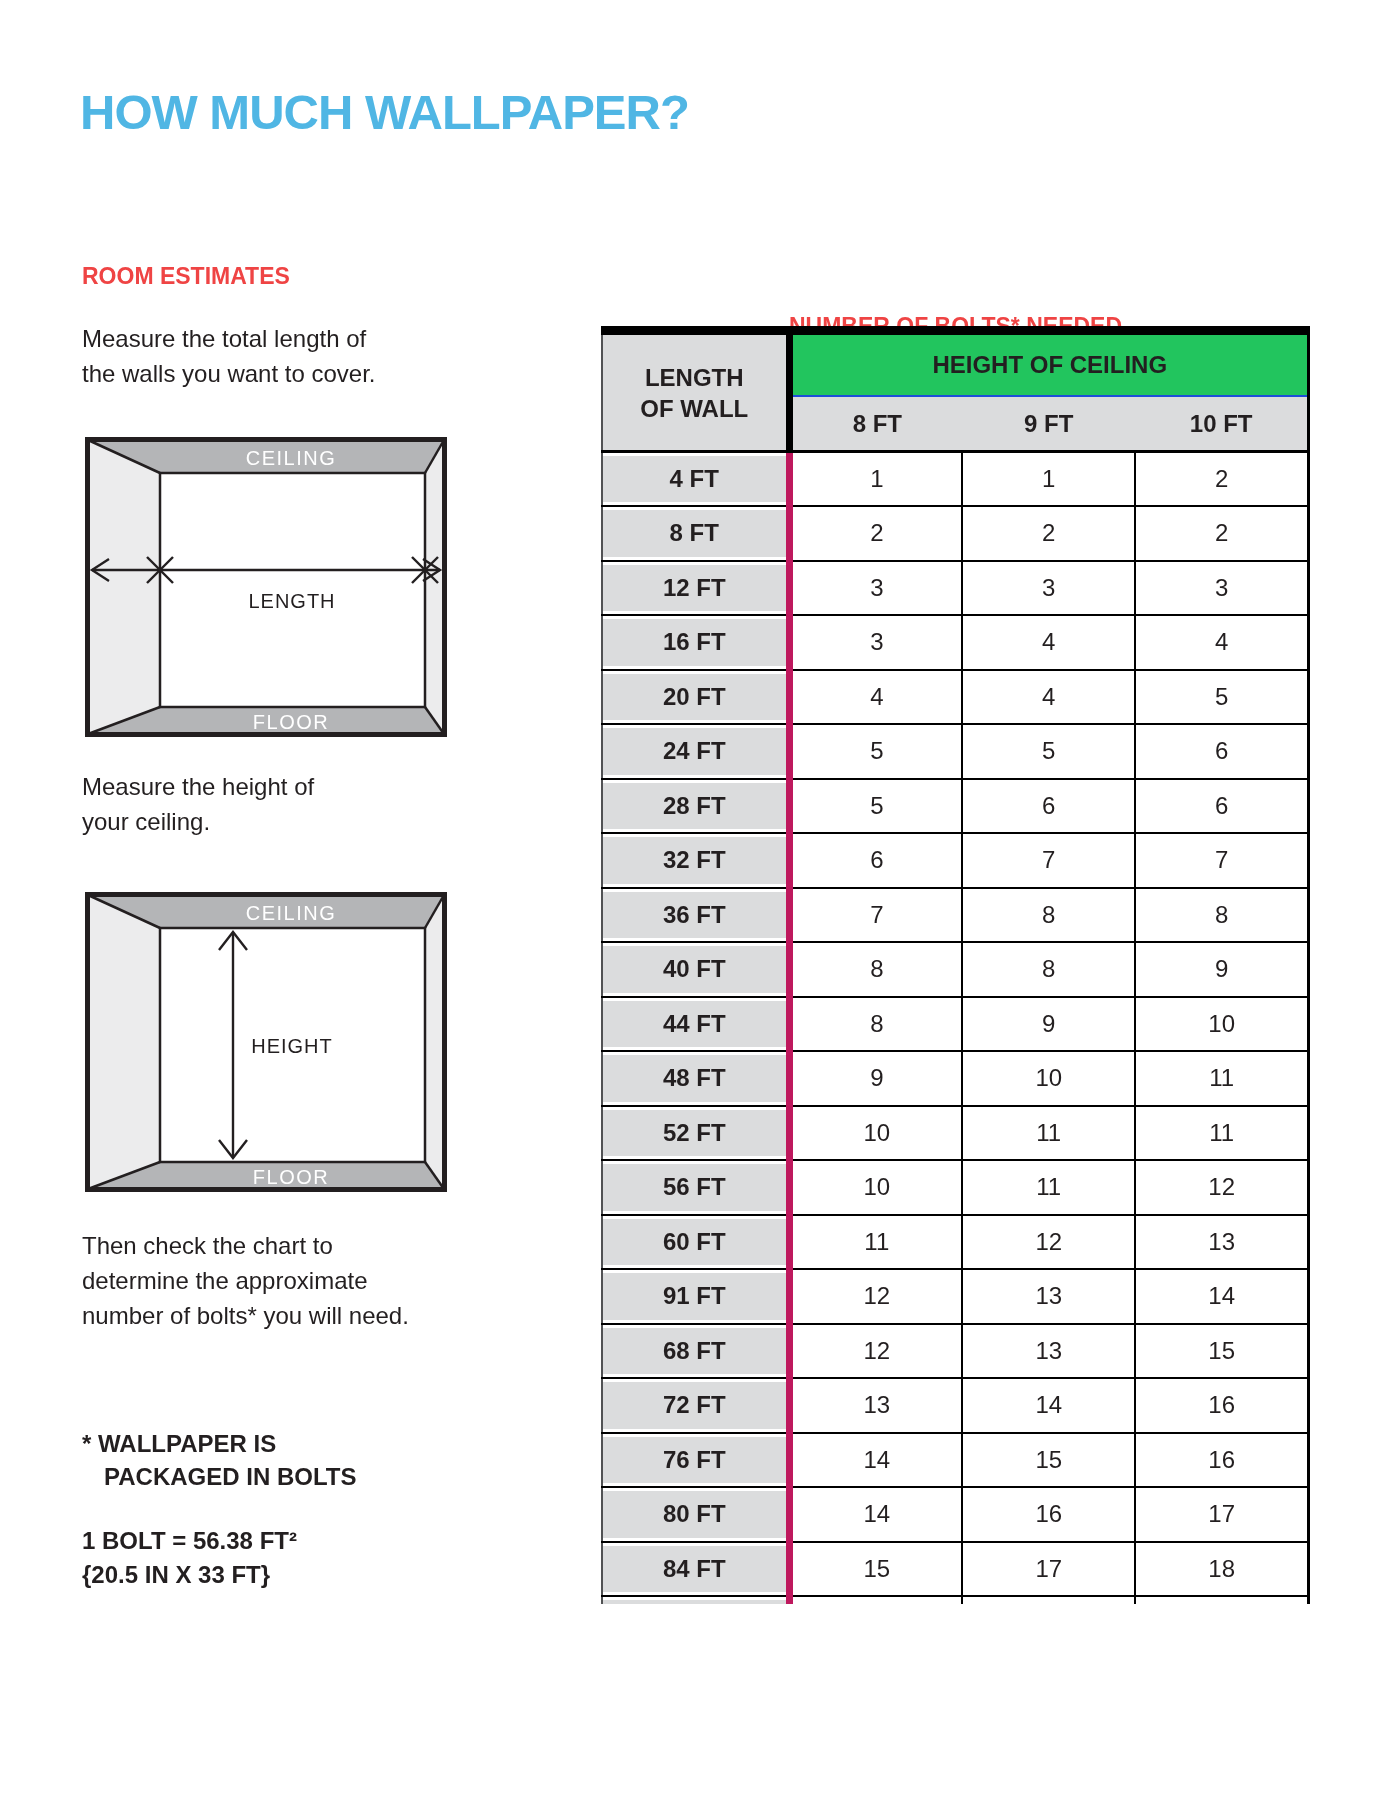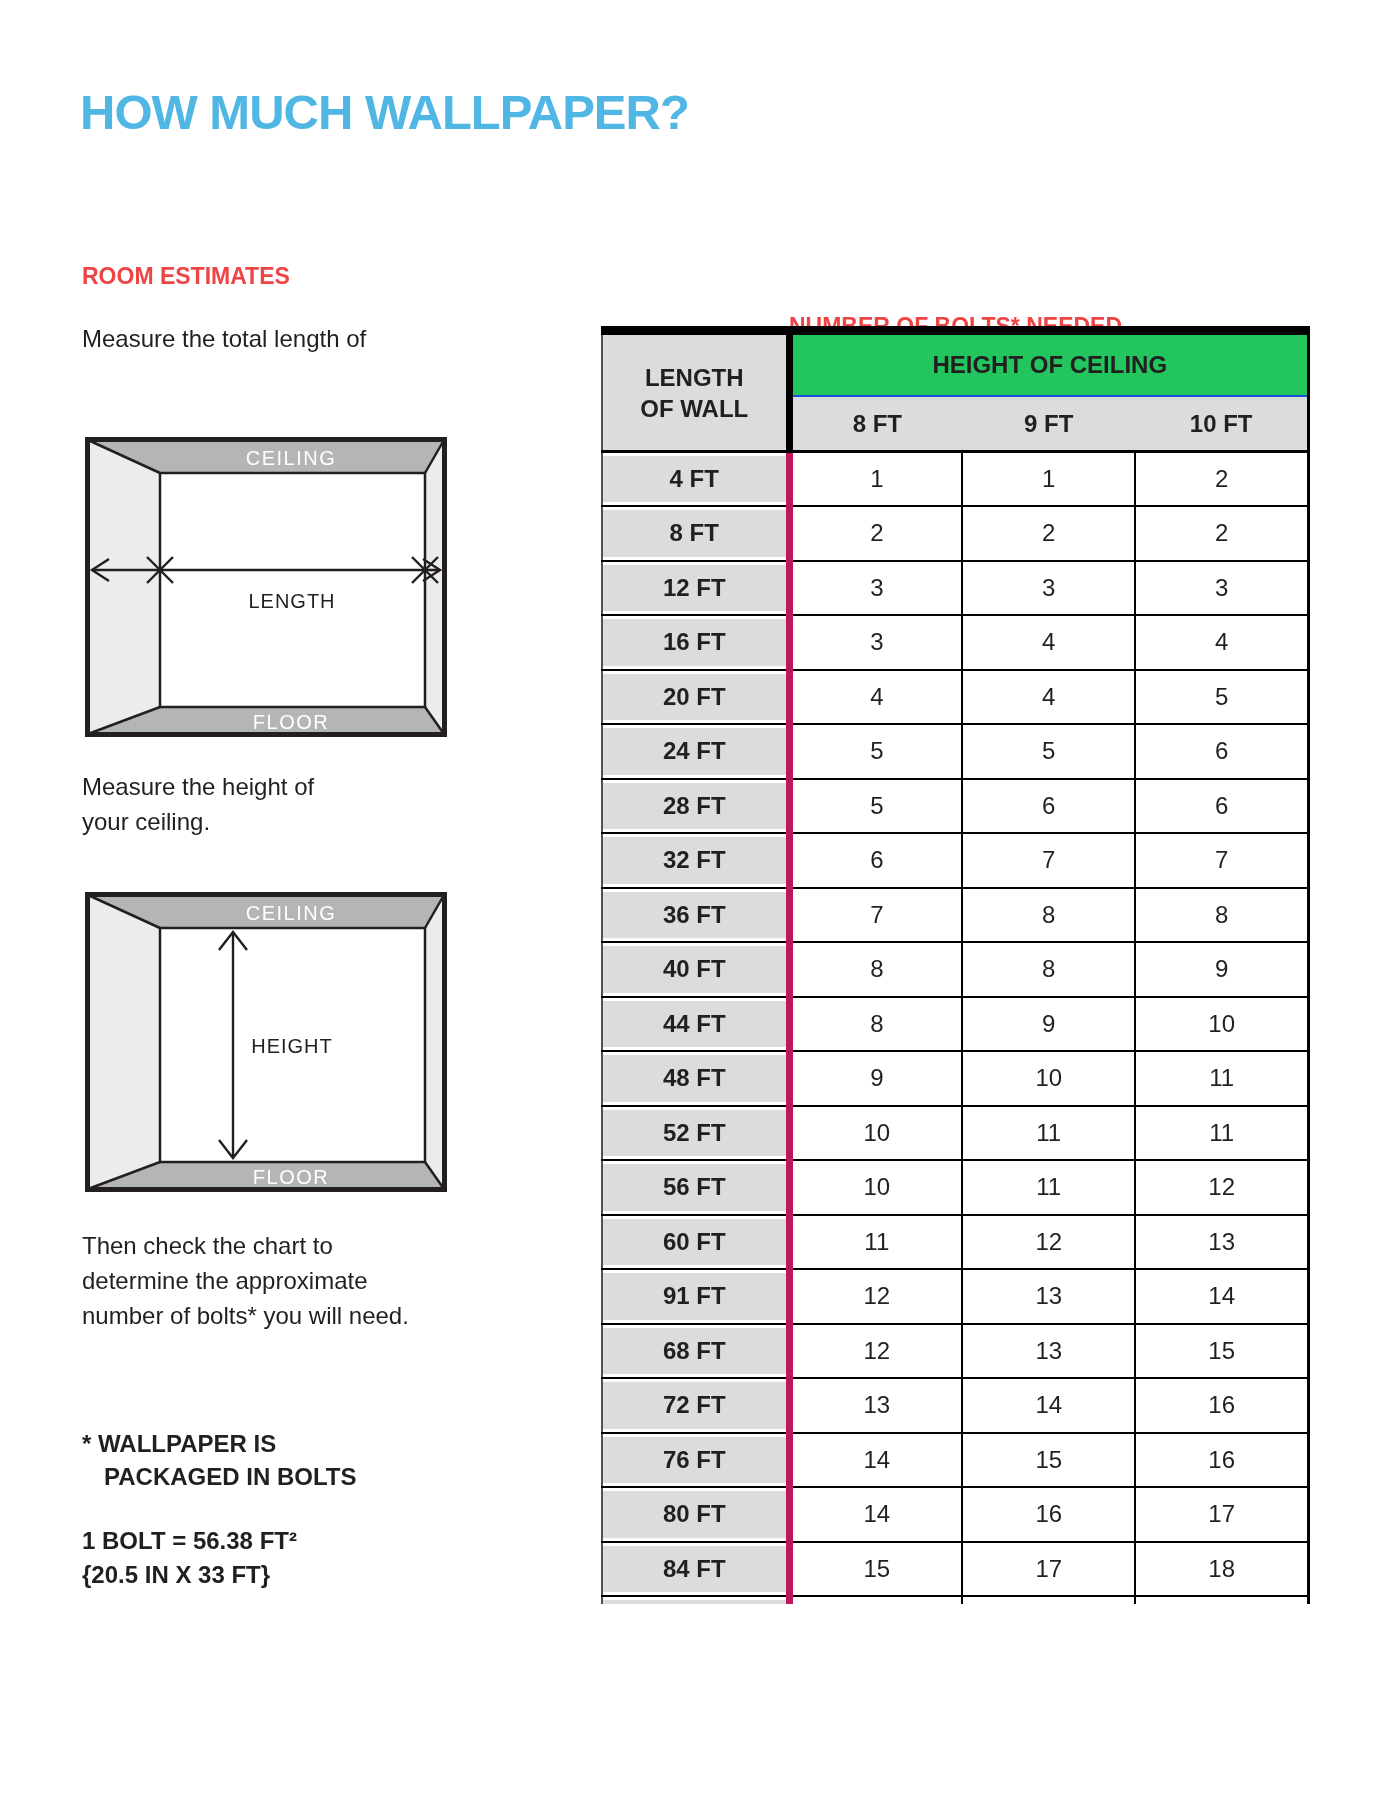--- a/index.html
+++ b/index.html
@@ -56,20 +56,21 @@
 <body>
 
 <div class="page">
 
   <div class="title">HOW MUCH WALLPAPER?</div>
 
   <div class="sec-heading" id="room-heading">ROOM ESTIMATES</div>
 
   <div class="body-text" id="para1">
     <div>Measure the total length of</div>
+    <div>the walls you want to cover.</div>
   </div>
 
   <svg class="diagram" id="diagram1" width="362" height="300" viewBox="0 0 362 300">
     <polygon class="face-dark" points="3,3 359,3 340,36 75,36"></polygon>
     <polygon class="face-dark" points="3,297 359,297 340,270 75,270"></polygon>
     <polygon class="face-light" points="3,3 75,36 75,270 3,297"></polygon>
     <polygon class="face-light" points="359,3 340,36 340,270 359,297"></polygon>
     <rect class="backwall" x="75" y="36" width="265" height="234"></rect>
     <line class="edge" x1="3" y1="3" x2="75" y2="36"></line>
     <line class="edge" x1="359" y1="3" x2="340" y2="36"></line>

